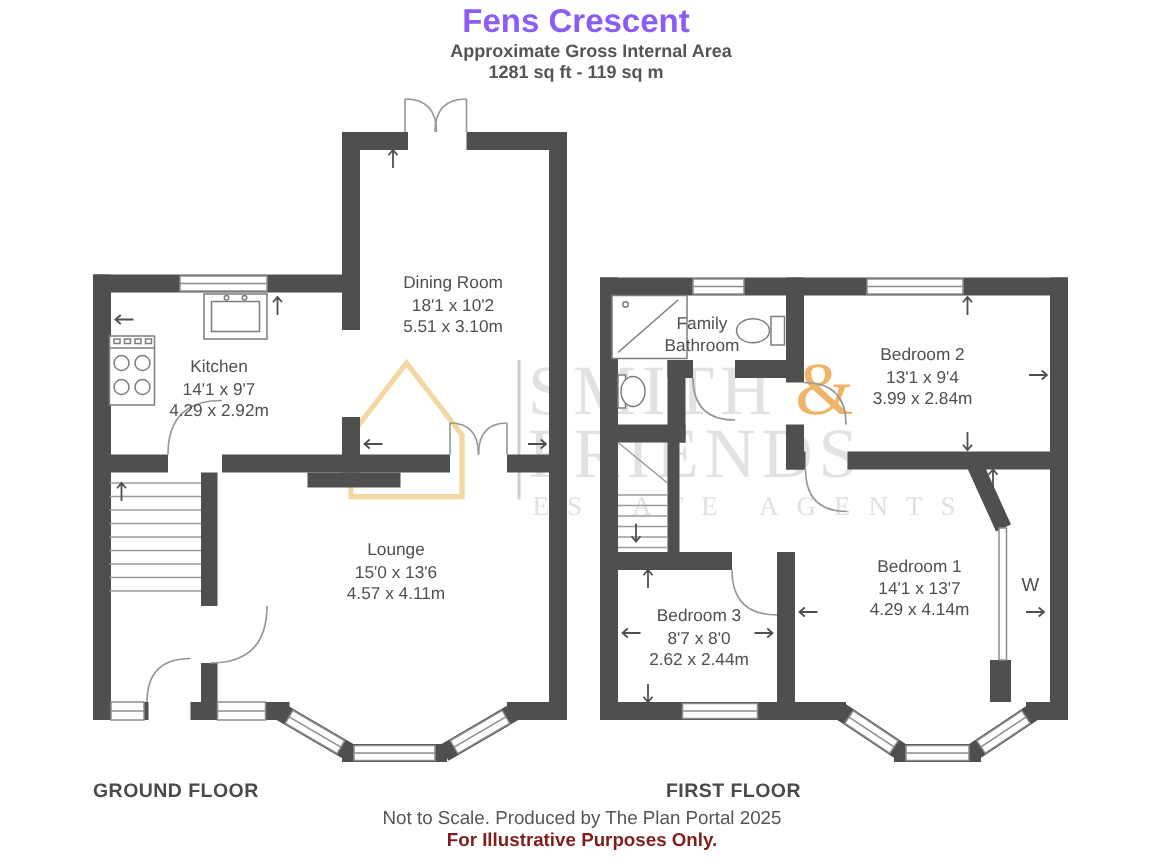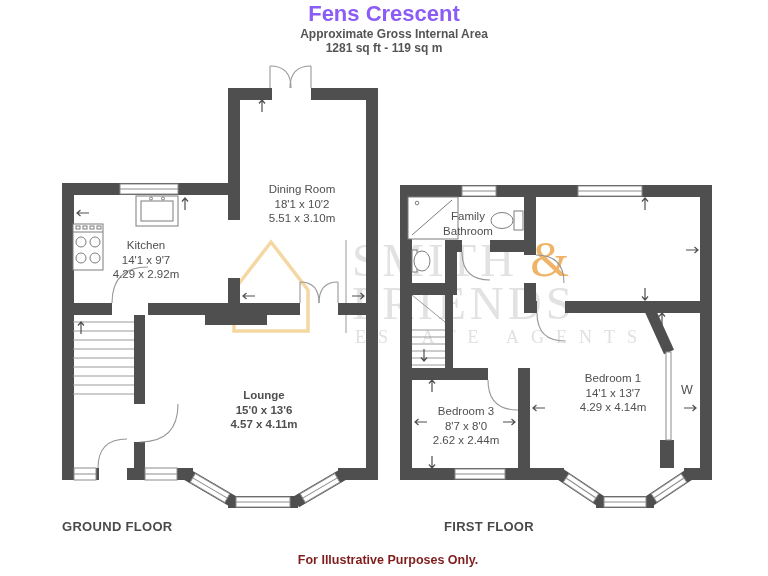--- a/index.html
+++ b/index.html
@@ -231,39 +231,45 @@
   <div class="abs room-label center-x" style="left:146px;top:238px;">
     <div>Kitchen</div>
     <div>14'1 x 9'7</div>
     <div>4.29 x 2.92m</div>
   </div>
   <div class="abs room-label center-x" style="left:302px;top:182px;">
     <div>Dining Room</div>
     <div>18'1 x 10'2</div>
     <div>5.51 x 3.10m</div>
   </div>
-  <div class="abs room-label center-x" style="left:264px;top:388px;font-weight:bold;">
+  <div class="abs room-label center-x" style="left:264px;top:360px;">
     <div>Lounge</div>
     <div>15'0 x 13'6</div>
     <div>4.57 x 4.11m</div>
   </div>
 
   <div class="abs room-label center-x" style="left:468px;top:209px;">
     <div>Family</div>
     <div>Bathroom</div>
+  </div>
+  <div class="abs room-label center-x" style="left:615px;top:230px;">
+    <div>Bedroom 2</div>
+    <div>13'1 x 9'4</div>
+    <div>3.99 x 2.84m</div>
   </div>
   <div class="abs room-label center-x" style="left:613px;top:371px;text-align:center;">
     <div>Bedroom 1</div>
     <div>14'1 x 13'7</div>
     <div>4.29 x 4.14m</div>
   </div>
   <div class="abs room-label center-x" style="left:466px;top:404px;text-align:center;">
     <div>Bedroom 3</div>
     <div>8'7 x 8'0</div>
     <div>2.62 x 2.44m</div>
   </div>
   <div class="abs wlabel" style="left:681px;top:383px;">W</div>
 
   <div class="abs floor-label" style="left:62px;top:519px;">GROUND FLOOR</div>
   <div class="abs floor-label" style="left:402px;top:519px;padding-left:42px;">FIRST FLOOR</div>
+  <div class="abs footer1 center-x">Not to Scale. Produced by The Plan Portal 2025</div>
   <div class="abs footer2 center-x">For Illustrative Purposes Only.</div>
 
 </div>
 
 </body></html>

